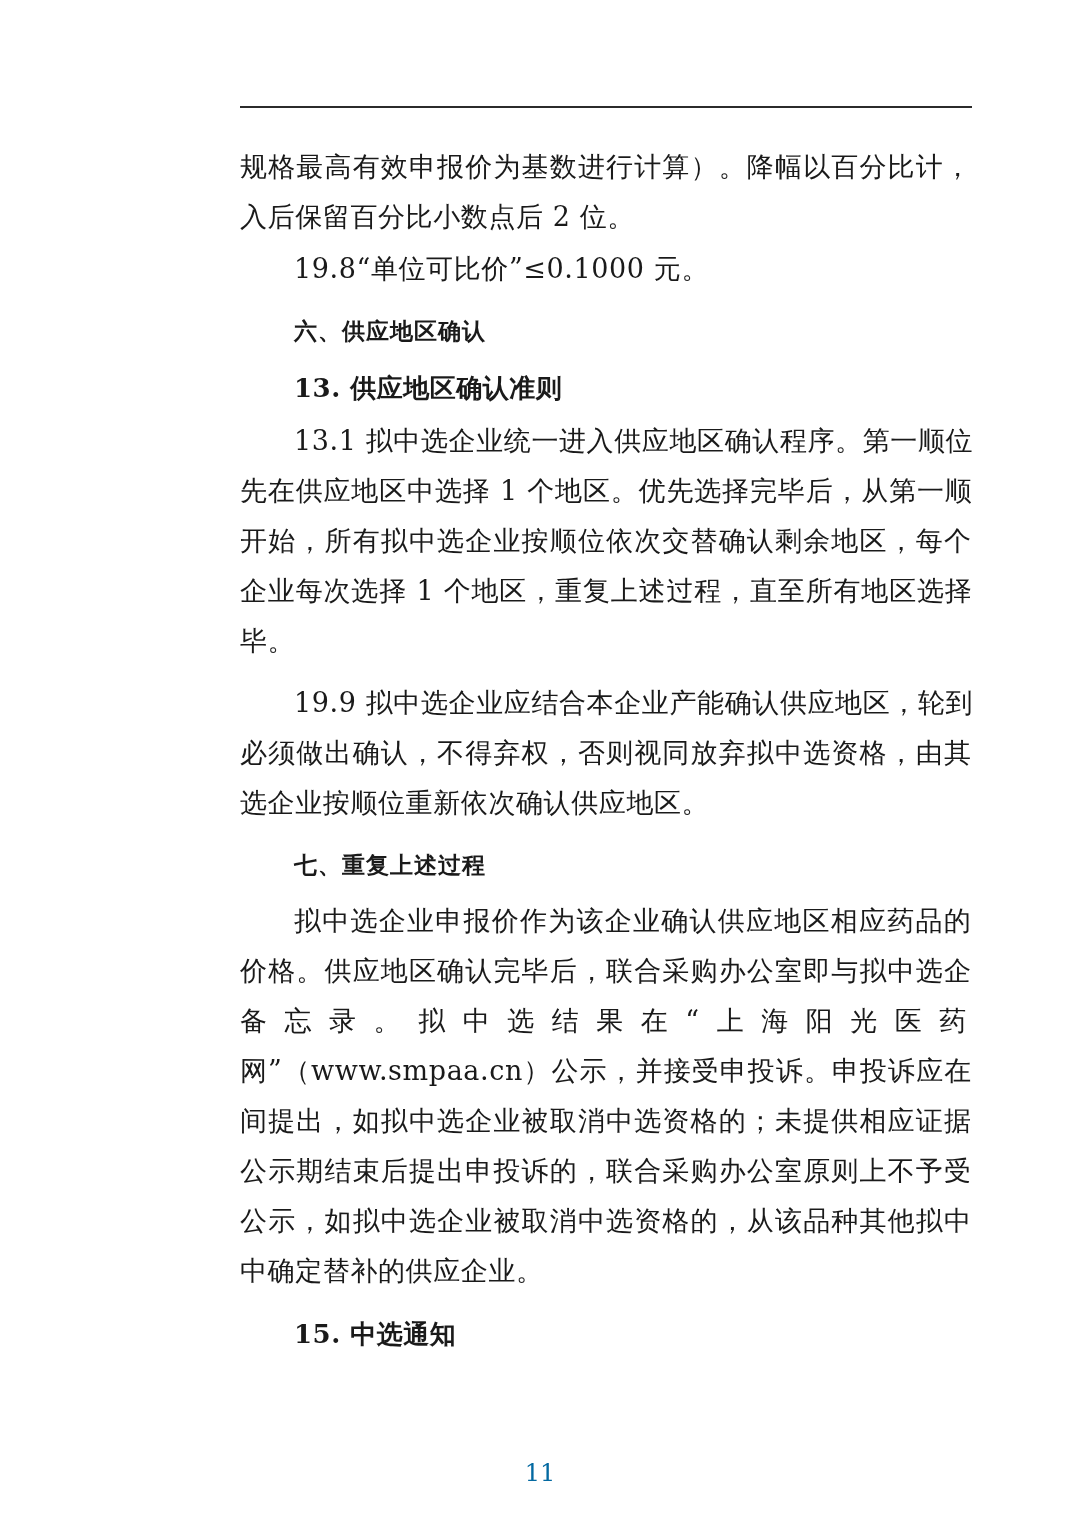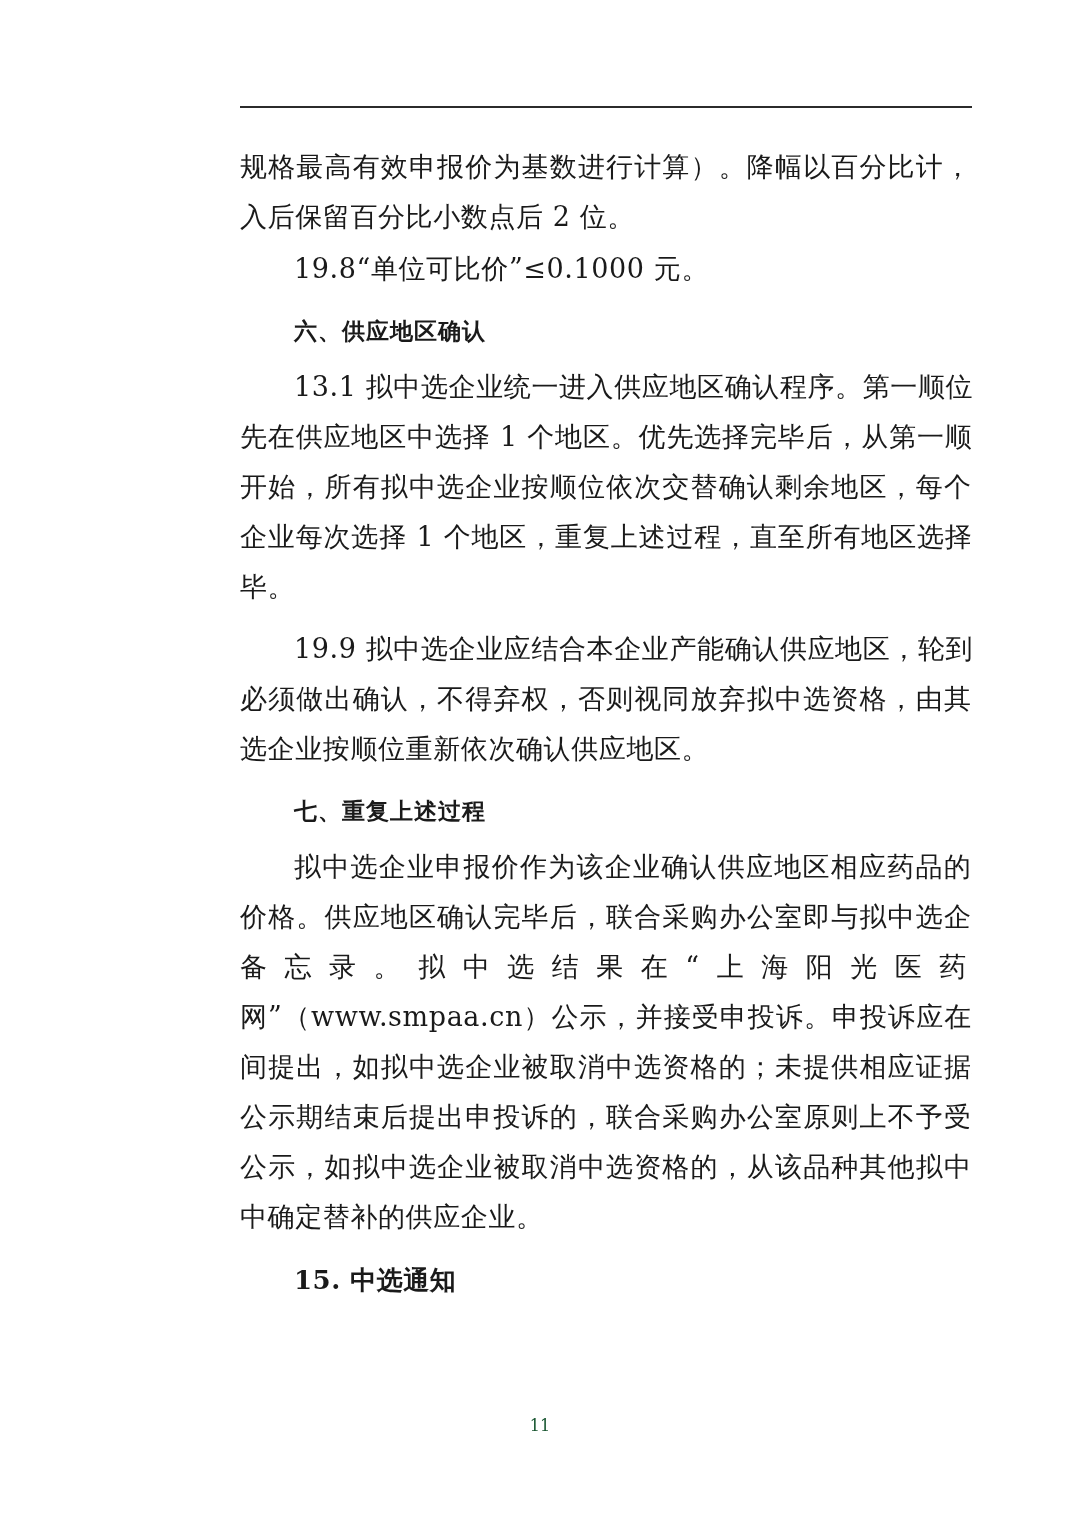--- a/index.html
+++ b/index.html
@@ -74,43 +74,44 @@
     margin-bottom: 2px;
     letter-spacing: 0.5px;
   }
   .gap-top {
     margin-top: 12px;
   }
   .page-number {
     position: absolute;
     left: 0;
     right: 0;
-    top: 1416px;
+    top: 1459px;
     text-align: center;
-    font-size: 16px;
-    color: #14532d;
+    font-size: 24px;
+    color: #0369a1;
     font-family: "DejaVu Serif", "Liberation Serif", serif;
   }
 </style>
 </head>
 <body>
 
 <div class="page">
 
   <div class="content">
 
     <div class="running-head"></div>
     <div class="head-rule"></div>
 
     <p class="body-text">规格最高有效申报价为基数进行计算）。降幅以百分比计，四舍五入后保留百分比小数点后 2 位。</p>
 
     <p class="body-text indent">19.8“单位可比价”≤0.1000 元。</p>
 
     <h2 class="section-title">六、供应地区确认</h2>
 
+    <h3 class="sub-title">13. 供应地区确认准则</h3>
 
     <p class="body-text indent">13.1 拟中选企业统一进入供应地区确认程序。第一顺位企业优先在供应地区中选择 1 个地区。优先选择完毕后，从第一顺位企业开始，所有拟中选企业按顺位依次交替确认剩余地区，每个拟中选企业每次选择 1 个地区，重复上述过程，直至所有地区选择确认完毕。</p>
 
     <p class="body-text indent gap-top">19.9 拟中选企业应结合本企业产能确认供应地区，轮到选择时必须做出确认，不得弃权，否则视同放弃拟中选资格，由其他拟中选企业按顺位重新依次确认供应地区。</p>
 
     <h2 class="section-title">七、重复上述过程</h2>
 
 
     <p class="body-text indent">拟中选企业申报价作为该企业确认供应地区相应药品的拟中选价格。供应地区确认完毕后，联合采购办公室即与拟中选企业签订备忘录。拟中选结果在“上海阳光医药采购网”（www.smpaa.cn）公示，并接受申投诉。申投诉应在公示期间提出，如拟中选企业被取消中选资格的；未提供相应证据材料或公示期结束后提出申投诉的，联合采购办公室原则上不予受理。经公示，如拟中选企业被取消中选资格的，从该品种其他拟中选企业中确定替补的供应企业。</p>
 

